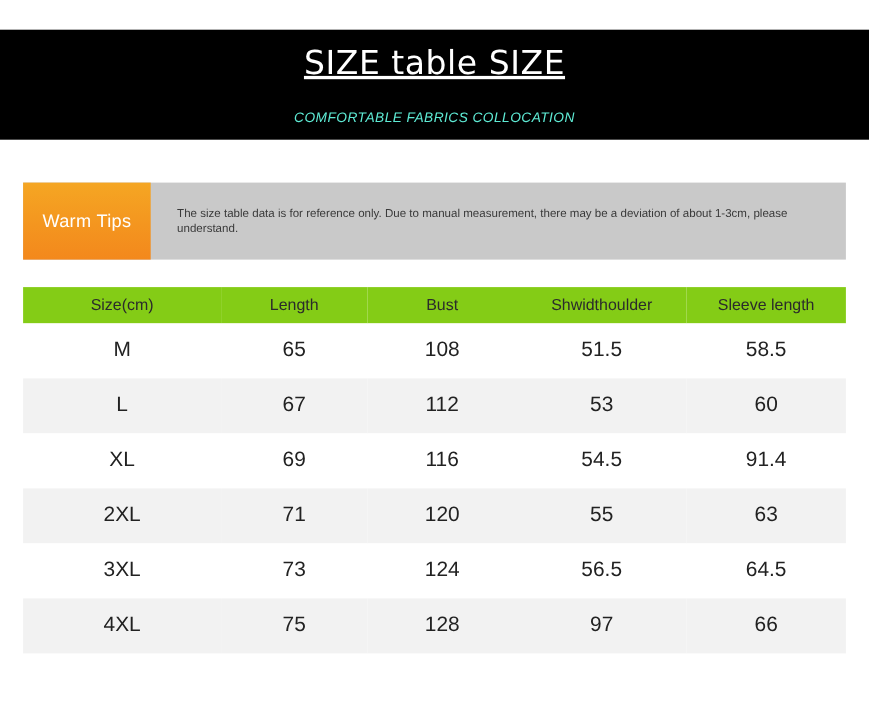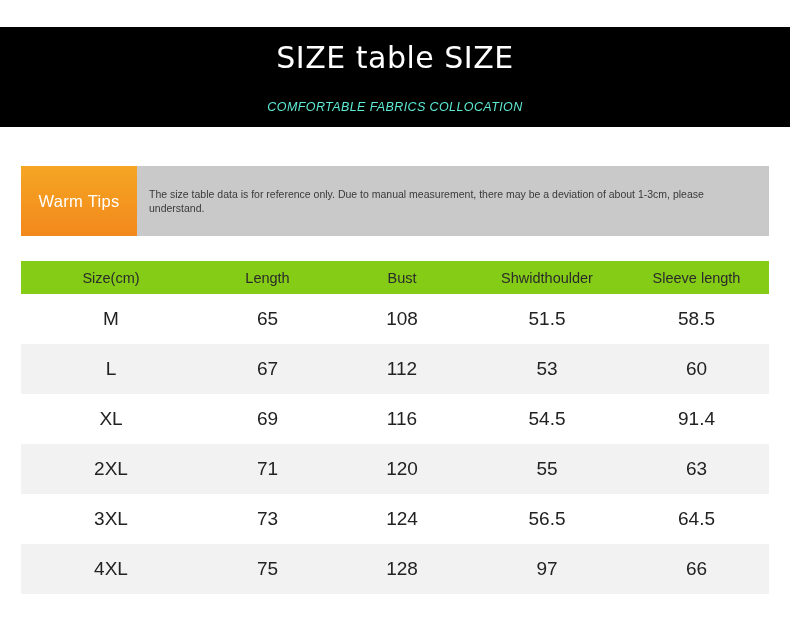--- a/index.html
+++ b/index.html
@@ -33,40 +33,42 @@
     align-items: center;
     justify-content: center;
   }
   .banner-title {
     color: #ffffff;
     font-size: 30px;
     letter-spacing: 0.5px;
     line-height: 1.1;
     font-weight: 400;
     font-family: "DejaVu Sans", sans-serif;
+    text-decoration: underline;
   }
   .banner-subtitle {
     color: #5eead4;
     font-size: 12.5px;
     font-style: italic;
     letter-spacing: 0.4px;
     margin-top: 26px;
     font-family: "Liberation Sans", sans-serif;
   }
 
   
   .tips {
     position: absolute;
     left: 21px;
     top: 166px;
     width: 748px;
     height: 70px;
     background: #c9c9c9;
     display: flex;
     align-items: stretch;
+    gap: 12px;
   }
   .tips-label {
     width: 116px;
     background: linear-gradient(180deg, #f5a623 0%, #f3881c 100%);
     display: flex;
     align-items: center;
     justify-content: center;
     color: #ffffff;
     font-size: 16.5px;
     letter-spacing: 0.3px;

